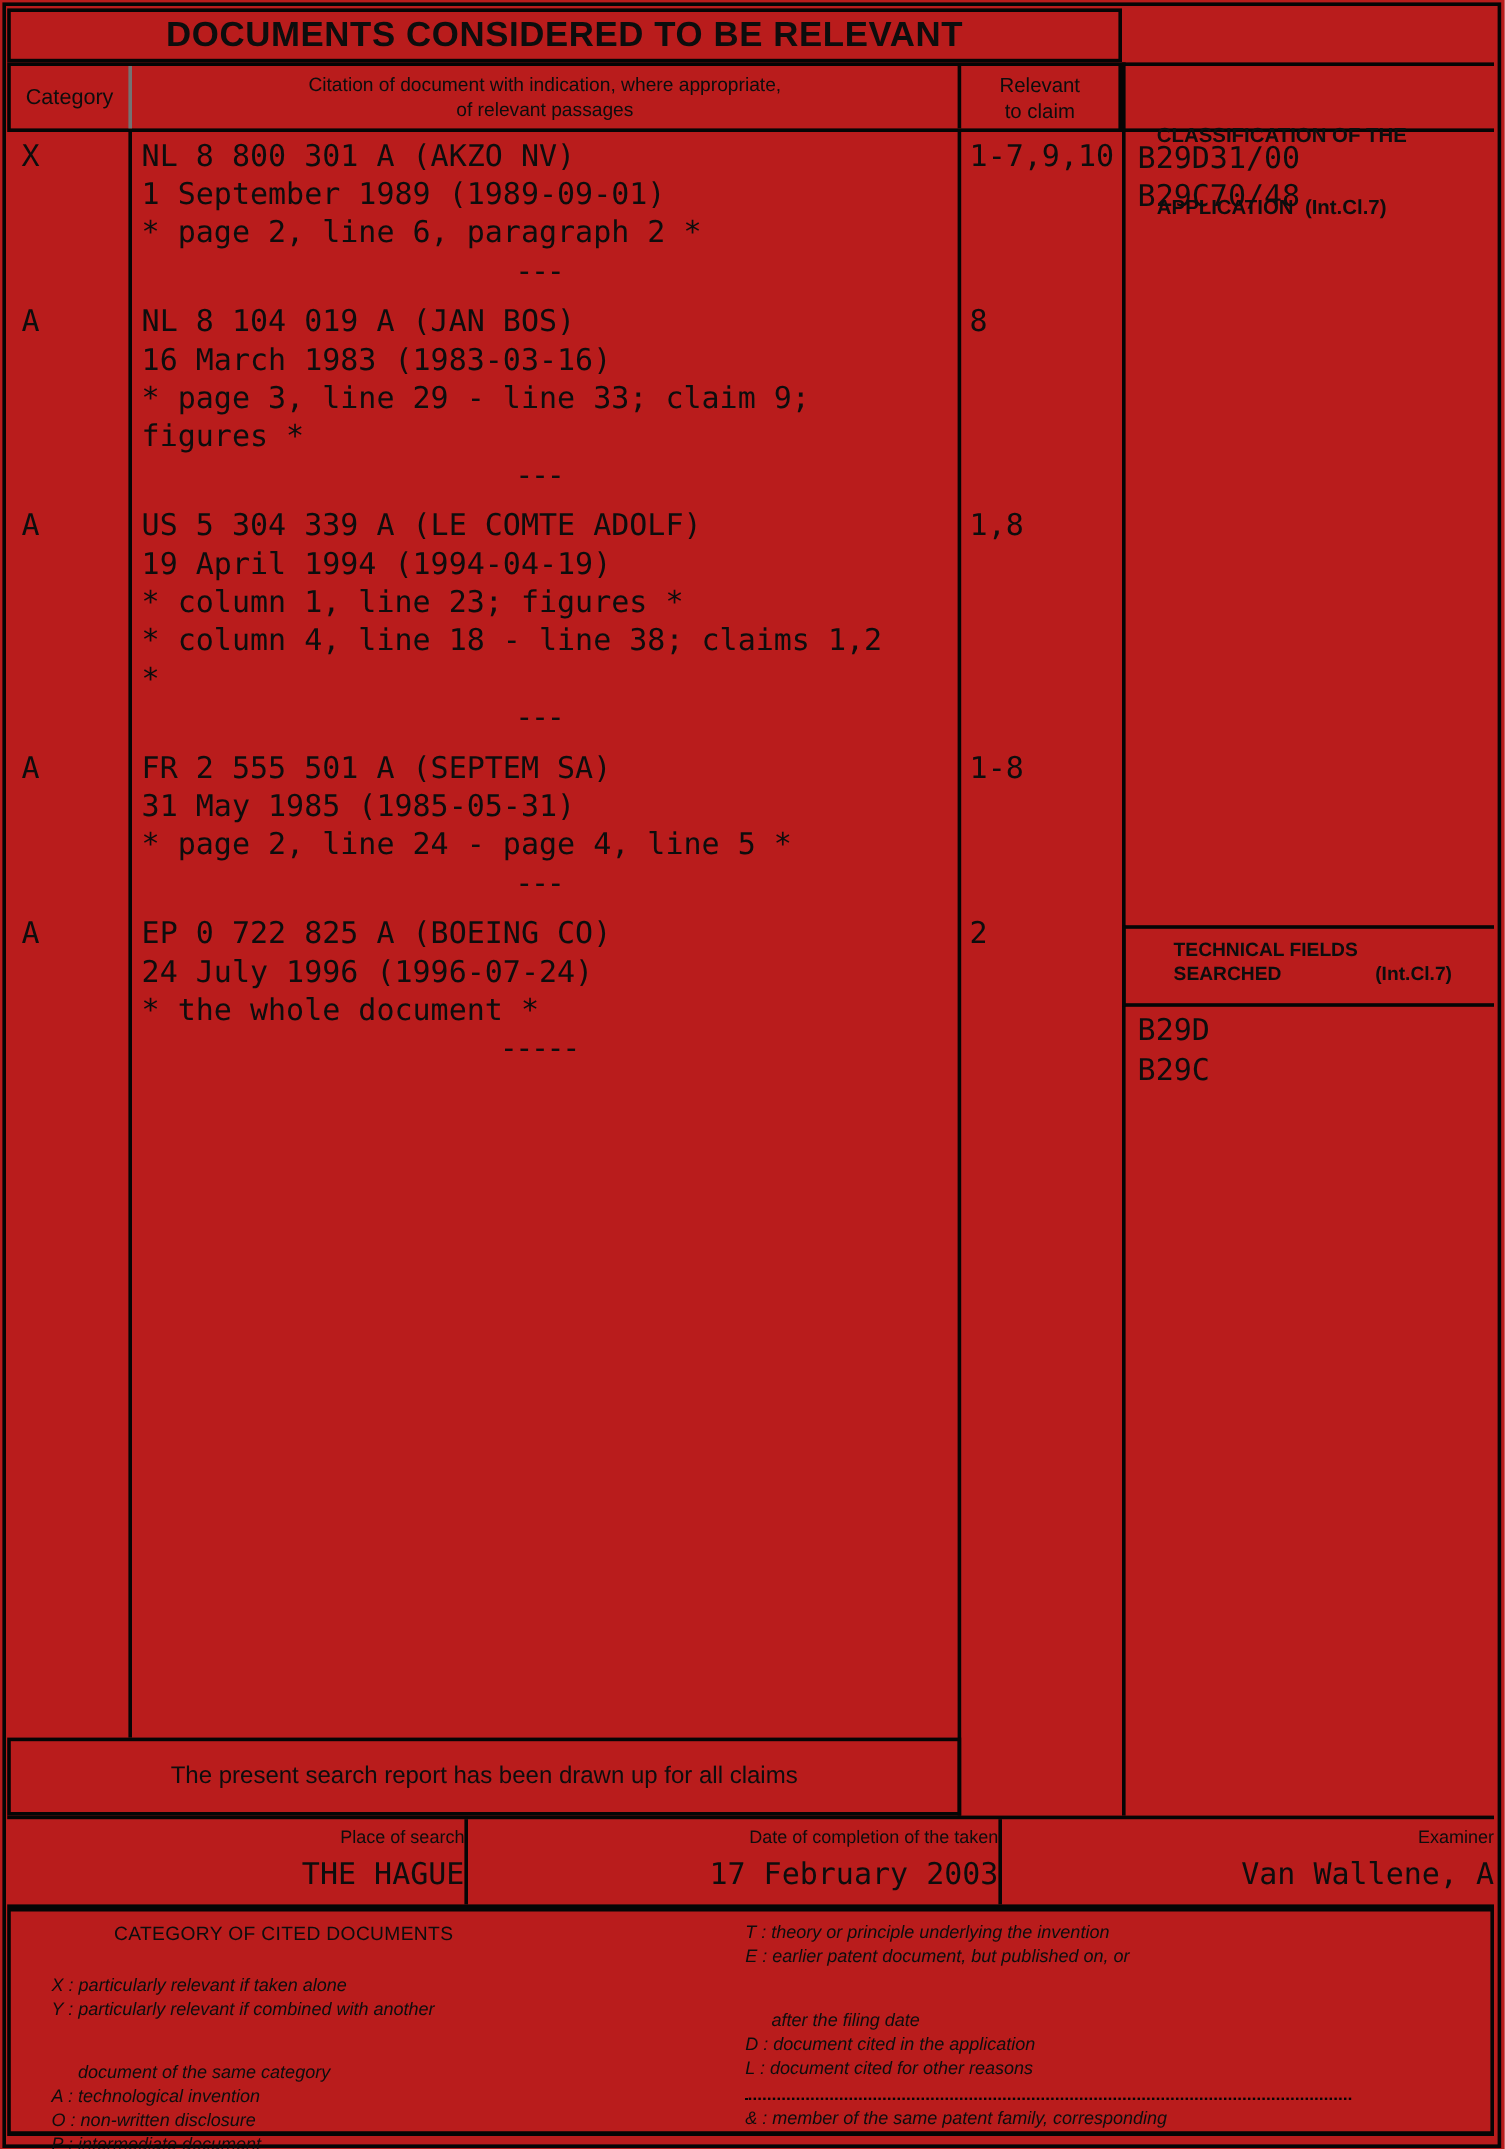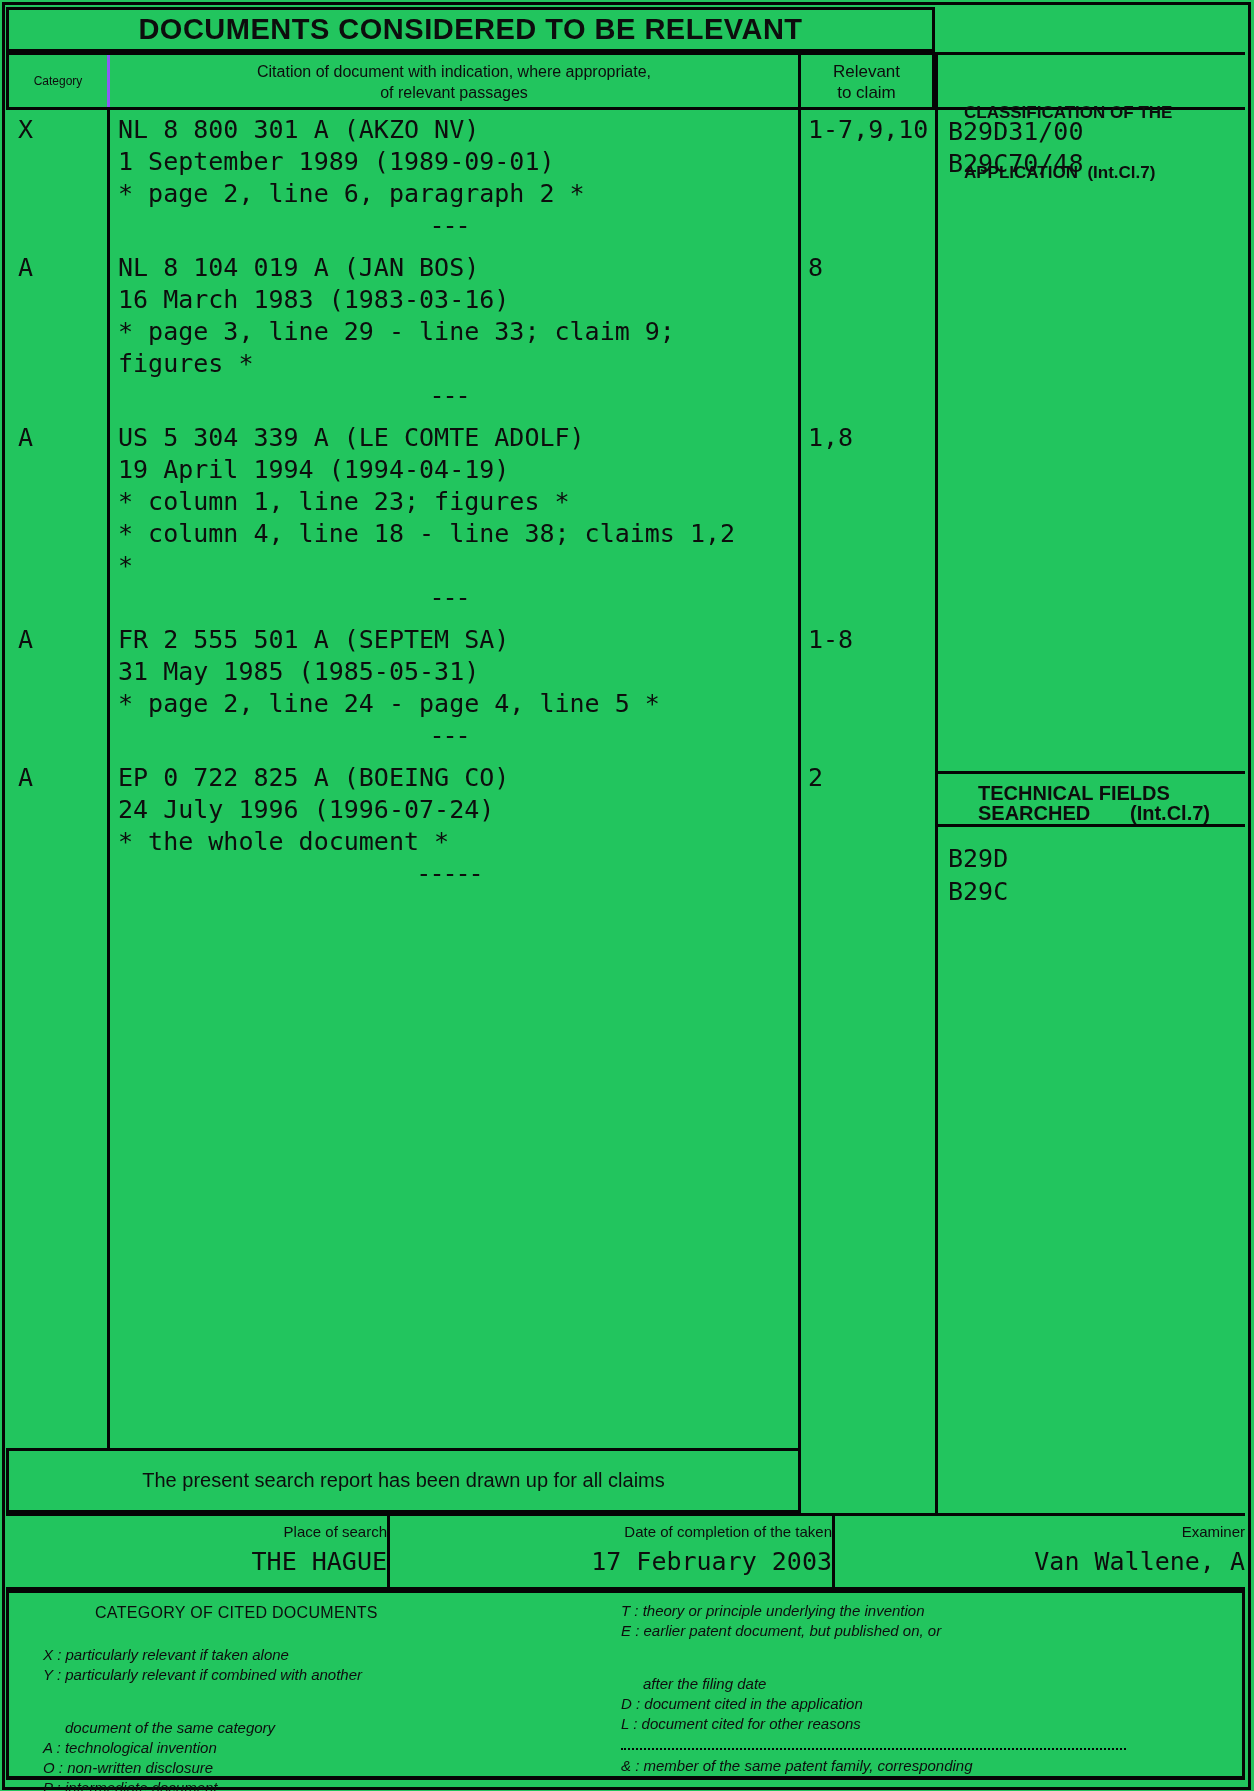--- a/index.html
+++ b/index.html
@@ -1,19 +1,19 @@
 <!DOCTYPE html>
 <html><head>
 <meta charset="utf-8">
 <style>
   html,body{margin:0;padding:0;background:#e8e8e8;}
   .page{
     position:relative;
     width:1254px;height:1791px;
-    background:#22c55e;
+    background:#b91c1c;
     color:#0d0d0d;
     font-family:"Liberation Sans", sans-serif;
     overflow:hidden;
   }
   .mono{font-family:"DejaVu Sans Mono", monospace;}
   .abs{position:absolute;}
 
   
   .outer-border{position:absolute;left:2px;top:2px;width:1243px;height:1782px;border:3px solid #050505;}
 
@@ -24,21 +24,21 @@
     display:flex;align-items:center;justify-content:center;
     font-weight:bold;font-size:29px;letter-spacing:.5px;
   }
 
   
   .header-row{
     left:6px;top:52px;width:929px;height:58px;
     border:3px solid #050505;box-sizing:border-box;
     display:flex;
   }
-  .h-cat{width:98px;border-right:3px solid #8b5cf6;display:flex;align-items:center;justify-content:center;font-size:12px;}
+  .h-cat{width:98px;border-right:3px solid #737373;display:flex;align-items:center;justify-content:center;font-size:18px;}
   .h-cite{flex:1;border-right:3px solid #050505;text-align:center;font-size:16px;line-height:21px;padding-top:6px;}
   .h-rel{width:131px;text-align:center;font-size:17px;line-height:21px;padding-top:6px;border-radius:17px;}
 
   .class-header{
     left:935px;top:52px;width:310px;height:58px;box-sizing:border-box;
     border-top:3px solid #050505;border-bottom:3px solid #050505;border-left:3px solid #050505;
     font-weight:bold;font-size:17px;line-height:20px;
     padding:8px 0 0 26px;white-space:pre;
   }
 
@@ -54,23 +54,23 @@
   .entry .line{font-size:25px;line-height:32px;white-space:pre;}
   .entry .sep{font-size:25px;line-height:32px;text-align:center;letter-spacing:-2px;}
   .entry .cat-letter{position:absolute;left:-100px;top:0;font-size:25px;line-height:32px;}
   .entry .claims{position:absolute;left:690px;top:0;width:135px;font-size:25px;line-height:32px;white-space:pre;}
 
   
   .class-codes{left:948px;top:116px;font-size:25px;line-height:32px;white-space:pre;}
 
   
   .tech-box{
-    left:935px;top:771px;width:310px;height:56px;box-sizing:border-box;
+    left:935px;top:771px;width:310px;height:68px;box-sizing:border-box;
     border:3px solid #050505;border-right:none;
-    font-weight:bold;font-size:20px;line-height:20px;
+    font-weight:bold;font-size:16px;line-height:20px;
     padding:9px 0 0 40px;
   }
   .tech-box .l2{display:flex;justify-content:space-between;width:232px;}
   .tech-codes{left:948px;top:842px;font-size:25px;line-height:33px;white-space:pre;}
 
   
   .report-row{
     left:6px;top:1448px;width:795px;height:65px;box-sizing:border-box;
     border:3px solid #050505;
     display:flex;align-items:center;justify-content:center;

